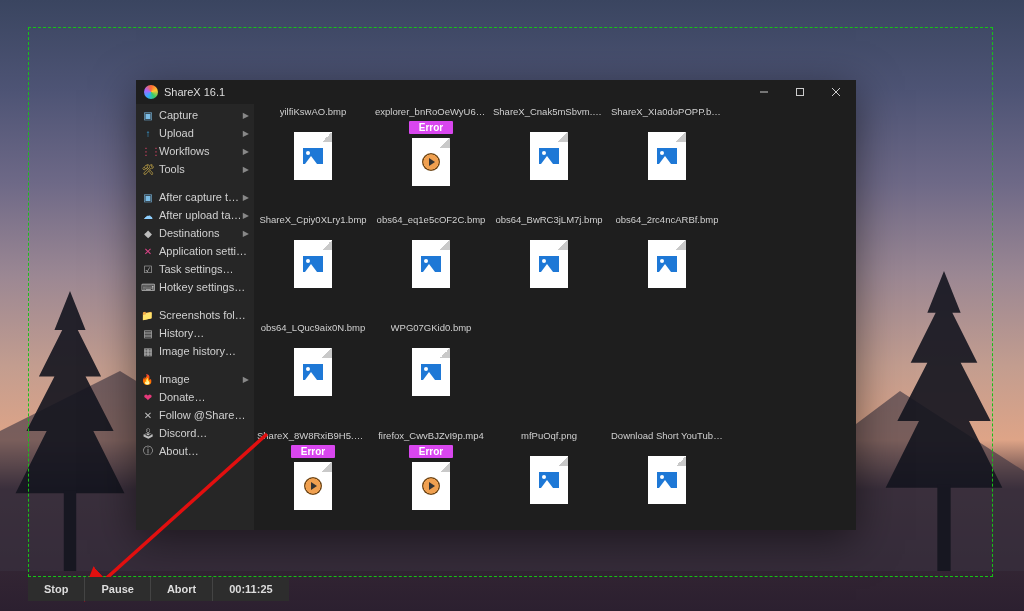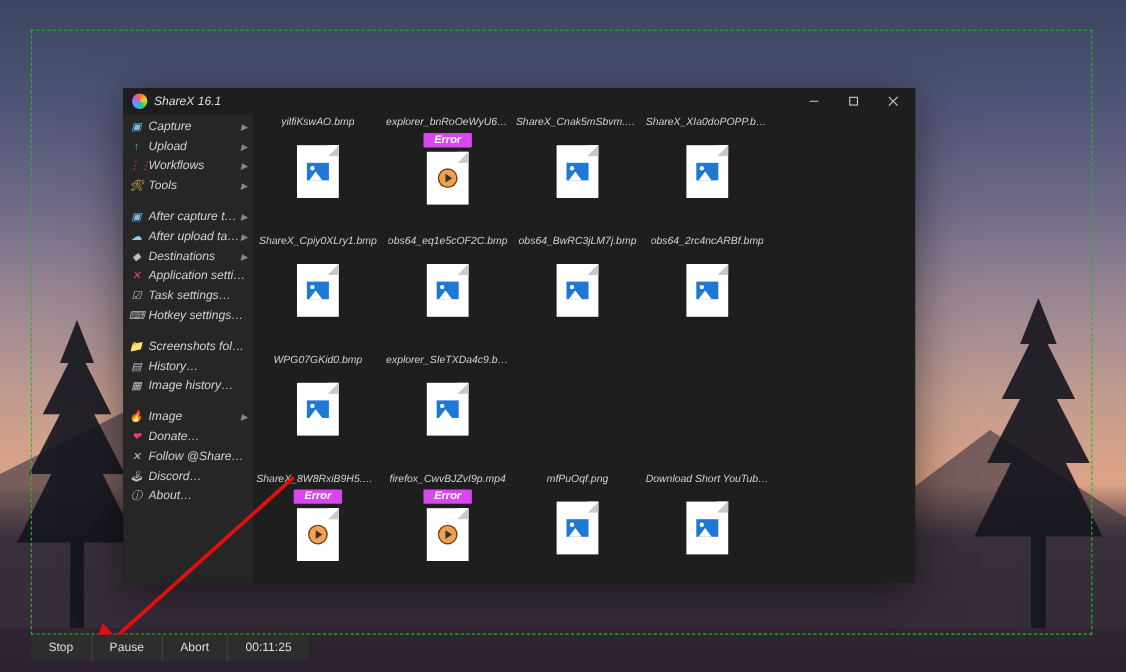--- a/index.html
+++ b/index.html
@@ -35,42 +35,42 @@
 
 .rec-bar {
   position: absolute;
   left: 28px; bottom: 10px;
   height: 24px;
   display: flex;
   align-items: stretch;
   background: #2d2d2d;
   color: #ddd;
   font-size: 11px;
+  font-weight: bold;
 }
 .rec-bar .btn {
   padding: 0 16px;
   display: flex;
   align-items: center;
   justify-content: center;
   border-right: 1px solid #444;
   cursor: pointer;
 }
 .rec-bar .time { padding: 0 16px; display:flex; align-items:center; }
 
 
 .win {
   position: absolute;
-  left: 112px; top: 80px;
+  left: 136px; top: 80px;
   width: 720px; height: 450px;
   background: #1e1e1e;
   color: #d0d0d0;
   display: flex;
   flex-direction: column;
   box-shadow: 0 10px 40px rgba(0,0,0,.5);
-  font-style: italic;
 }
 .titlebar {
   height: 24px;
   display: flex;
   align-items: center;
   padding: 0 2px 0 8px;
   font-size: 11px;
   color: #ddd;
   background: #1e1e1e;
 }
@@ -392,27 +392,27 @@
             </div>
             <div class="cell">
               <div class="name">obs64_2rc4ncARBf.bmp</div>
               <div class="thumb">
                 <div class="glyph-img"></div>
               </div>
             </div>
           </div>
           <div class="grid-row">
             <div class="cell">
+              <div class="name">obs64_LQuc9aix0N.bmp</div>
+              <div class="thumb">
+                <div class="glyph-img"></div>
+              </div>
+            </div>
+            <div class="cell">
               <div class="name">WPG07GKid0.bmp</div>
-              <div class="thumb">
-                <div class="glyph-img"></div>
-              </div>
-            </div>
-            <div class="cell">
-              <div class="name">explorer_SIeTXDa4c9.bmp</div>
               <div class="thumb">
                 <div class="glyph-img"></div>
               </div>
             </div>
           </div>
           <div class="grid-row">
             <div class="cell witherr">
               <div class="name">ShareX_8W8RxiB9H5.mp4</div>
               <div class="err">Error</div>
               <div class="thumb">

